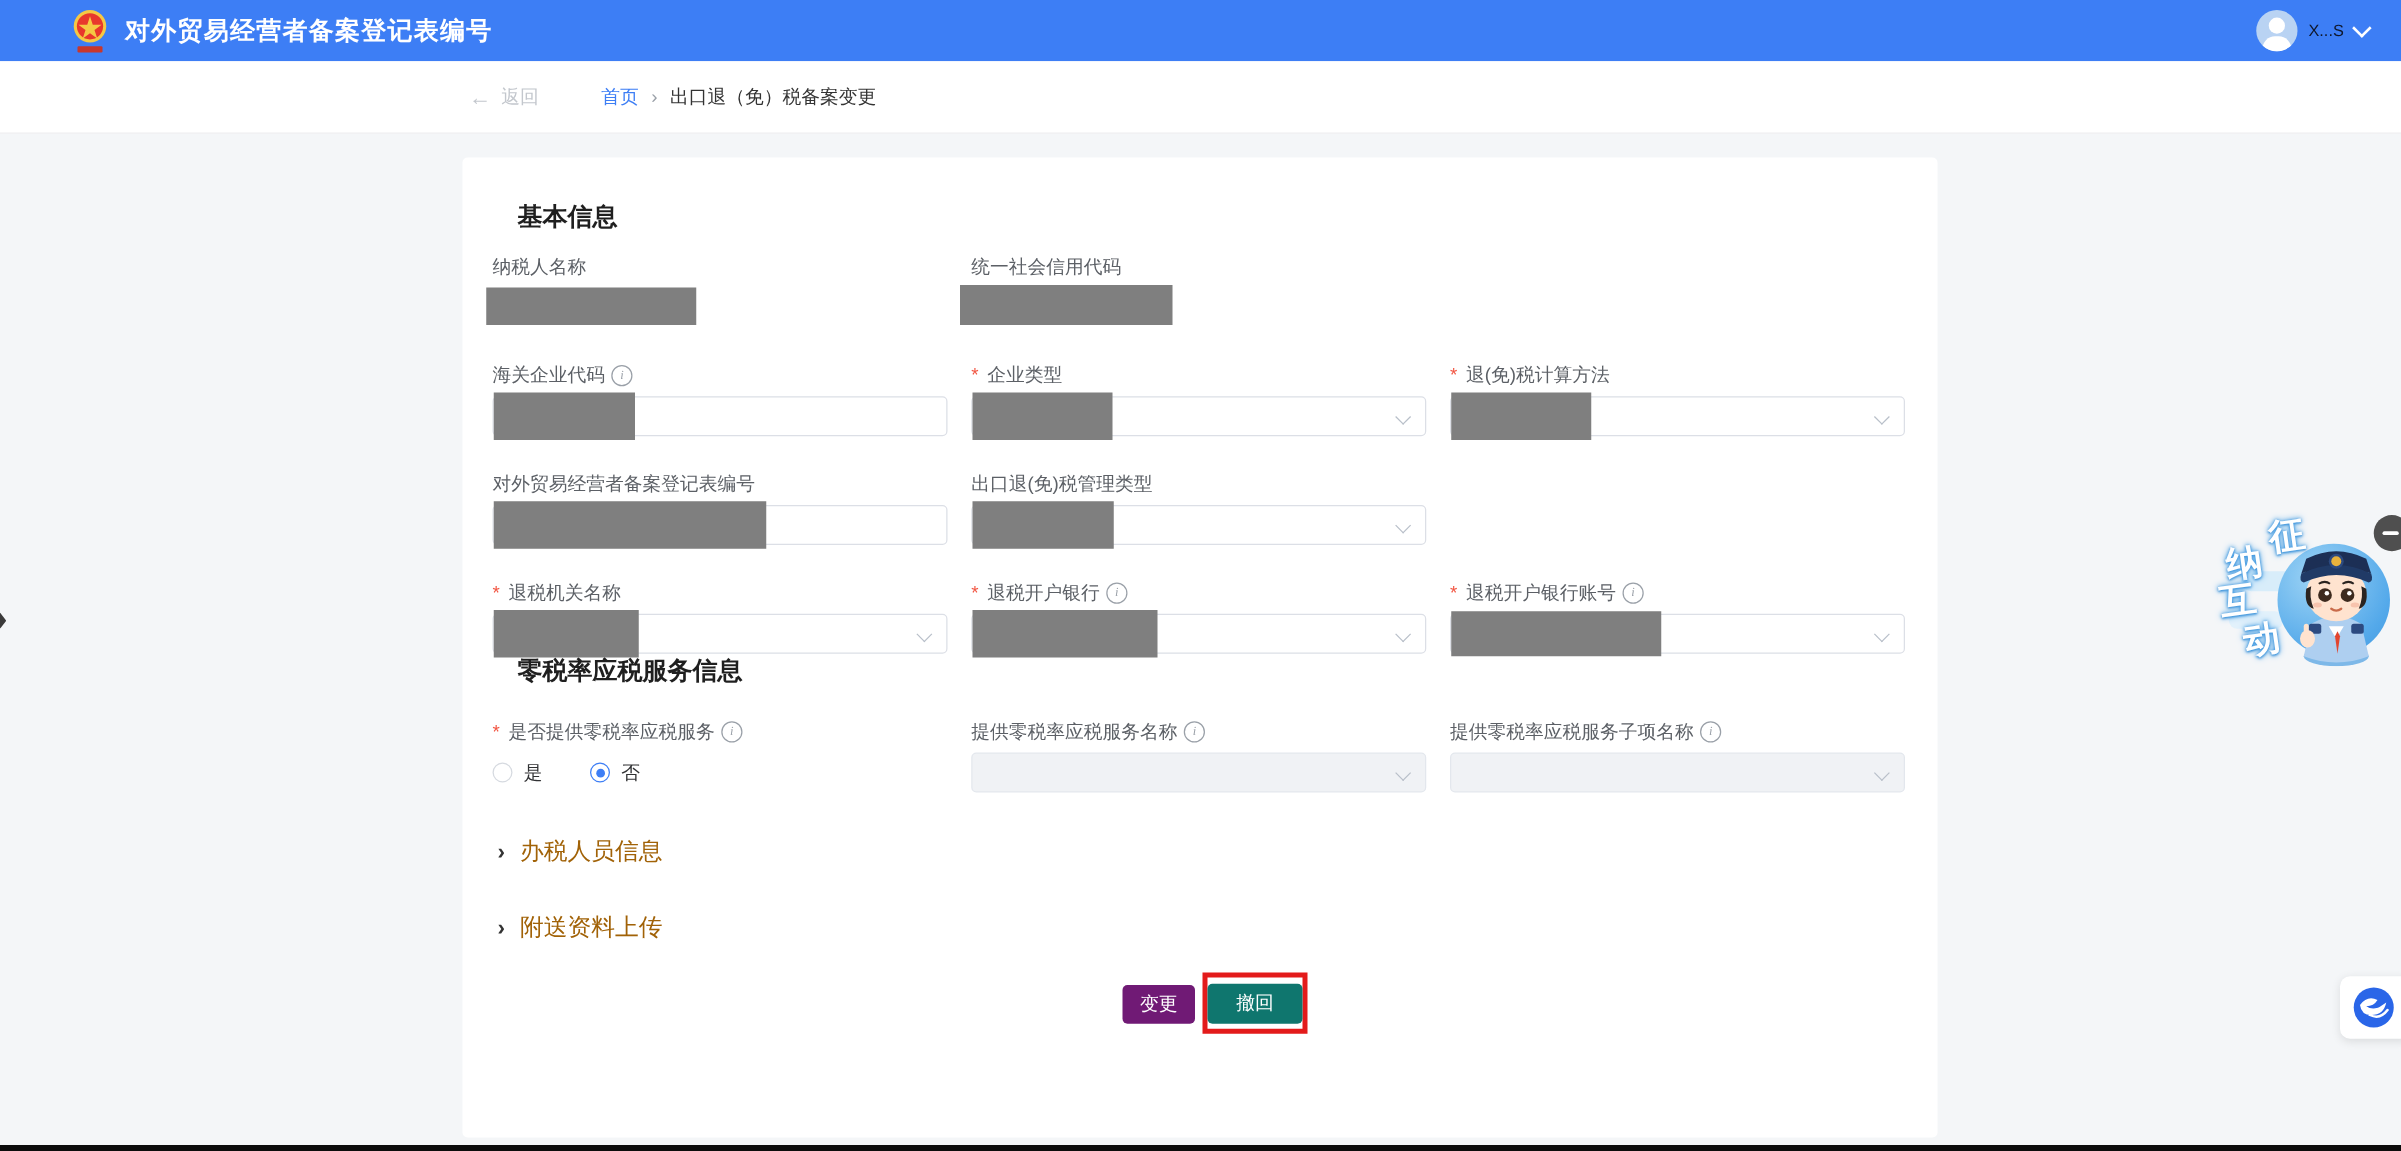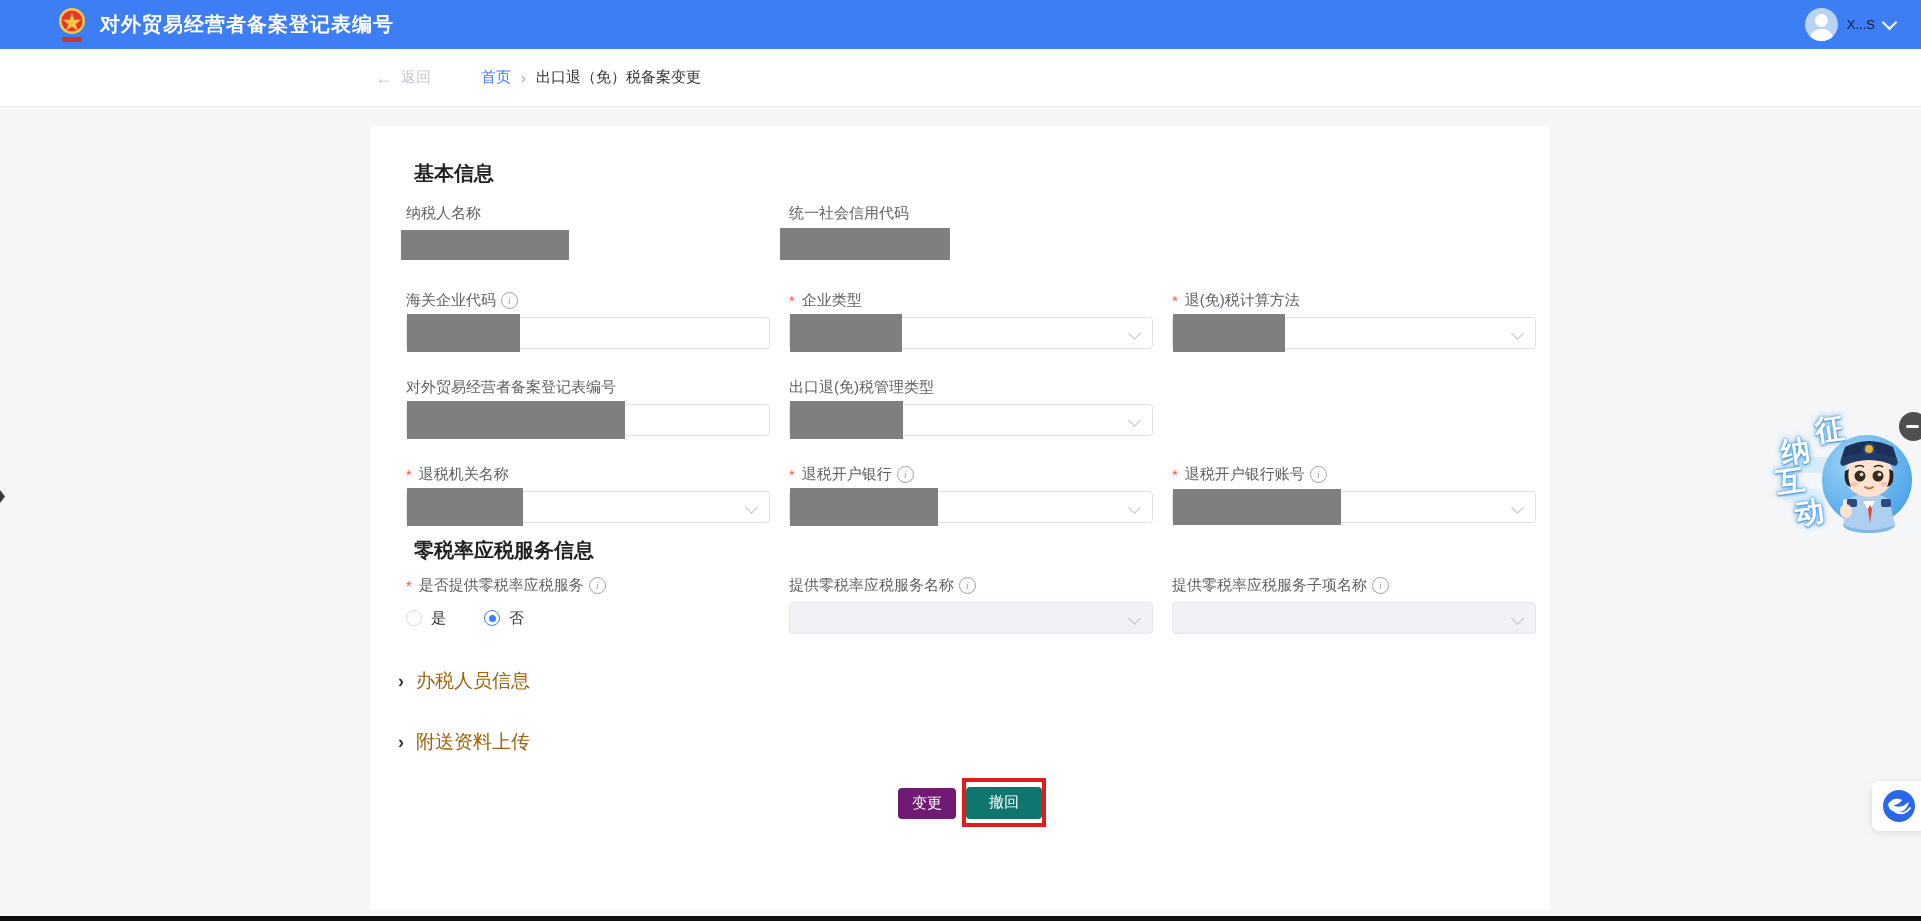--- a/index.html
+++ b/index.html
@@ -24,21 +24,21 @@
   .back{display:flex;align-items:center;gap:8px;color:#c3c7cd;cursor:pointer;}
   .back-arrow{font-size:18px;line-height:1;}
   .crumb-home{margin-left:50px;color:#3d7ef5;cursor:pointer;}
   .crumb-sep{margin:0 10px;color:#9aa0a8;}
   .crumb-cur{color:#333;}
 
   
   .card{position:absolute;left:370px;top:126px;width:1180px;height:784px;background:#fff;border-radius:4px;}
   .sec-title{position:absolute;left:398px;font-size:20px;font-weight:700;color:#1f1f1f;margin-left:16px;}
 
-  .row{position:absolute;left:406px;width:1130px;display:flex;gap:19px;align-items:center;}
+  .row{position:absolute;left:394px;width:1130px;display:flex;gap:19px;align-items:center;}
   .col{width:364px;position:relative;}
   .lbl{font-size:15px;color:#5c6066;height:16px;display:flex;align-items:center;gap:5px;margin-bottom:9px;white-space:nowrap;}
   .req{color:#f25643;margin-right:2px;font-size:15px;}
   .info{display:inline-block;width:15px;height:15px;border:1px solid #9aa0a8;border-radius:50%;color:#9aa0a8;
         font-size:10px;line-height:15px;text-align:center;font-family:"Liberation Serif",serif;font-style:italic;}
   .info::before{content:"i";}
   .ctl{position:relative;height:32px;border:1px solid #dcdfe6;border-radius:4px;background:#fff;box-sizing:border-box;
        display:flex;align-items:center;padding:0 12px;font-size:14px;color:#606266;}
   .ctl.disabled{background:#f0f2f5;border-color:#e3e7ed;cursor:not-allowed;}
   .ctl .ph{color:#bfc4cc;}
@@ -226,21 +226,21 @@
         <span>退税开户银行账号</span>
         <span class="info"></span>
       </div>
       <div class="ctl">
         <div class="mask" style="left:0;top:-3px;width:168px;height:36px;"></div>
         <span class="chev"></span>
       </div>
     </div>
   </div>
 
-  <div class="sec-title" style="top:537px;">零税率应税服务信息</div>
+  <div class="sec-title" style="top:523px;">零税率应税服务信息</div>
 
   <div class="row" style="top:577px;">
     <div class="col">
       <div class="lbl">
         <span class="req">*</span>
         <span>是否提供零税率应税服务</span>
         <span class="info"></span>
       </div>
       <div class="radios">
         <span class="radio">

